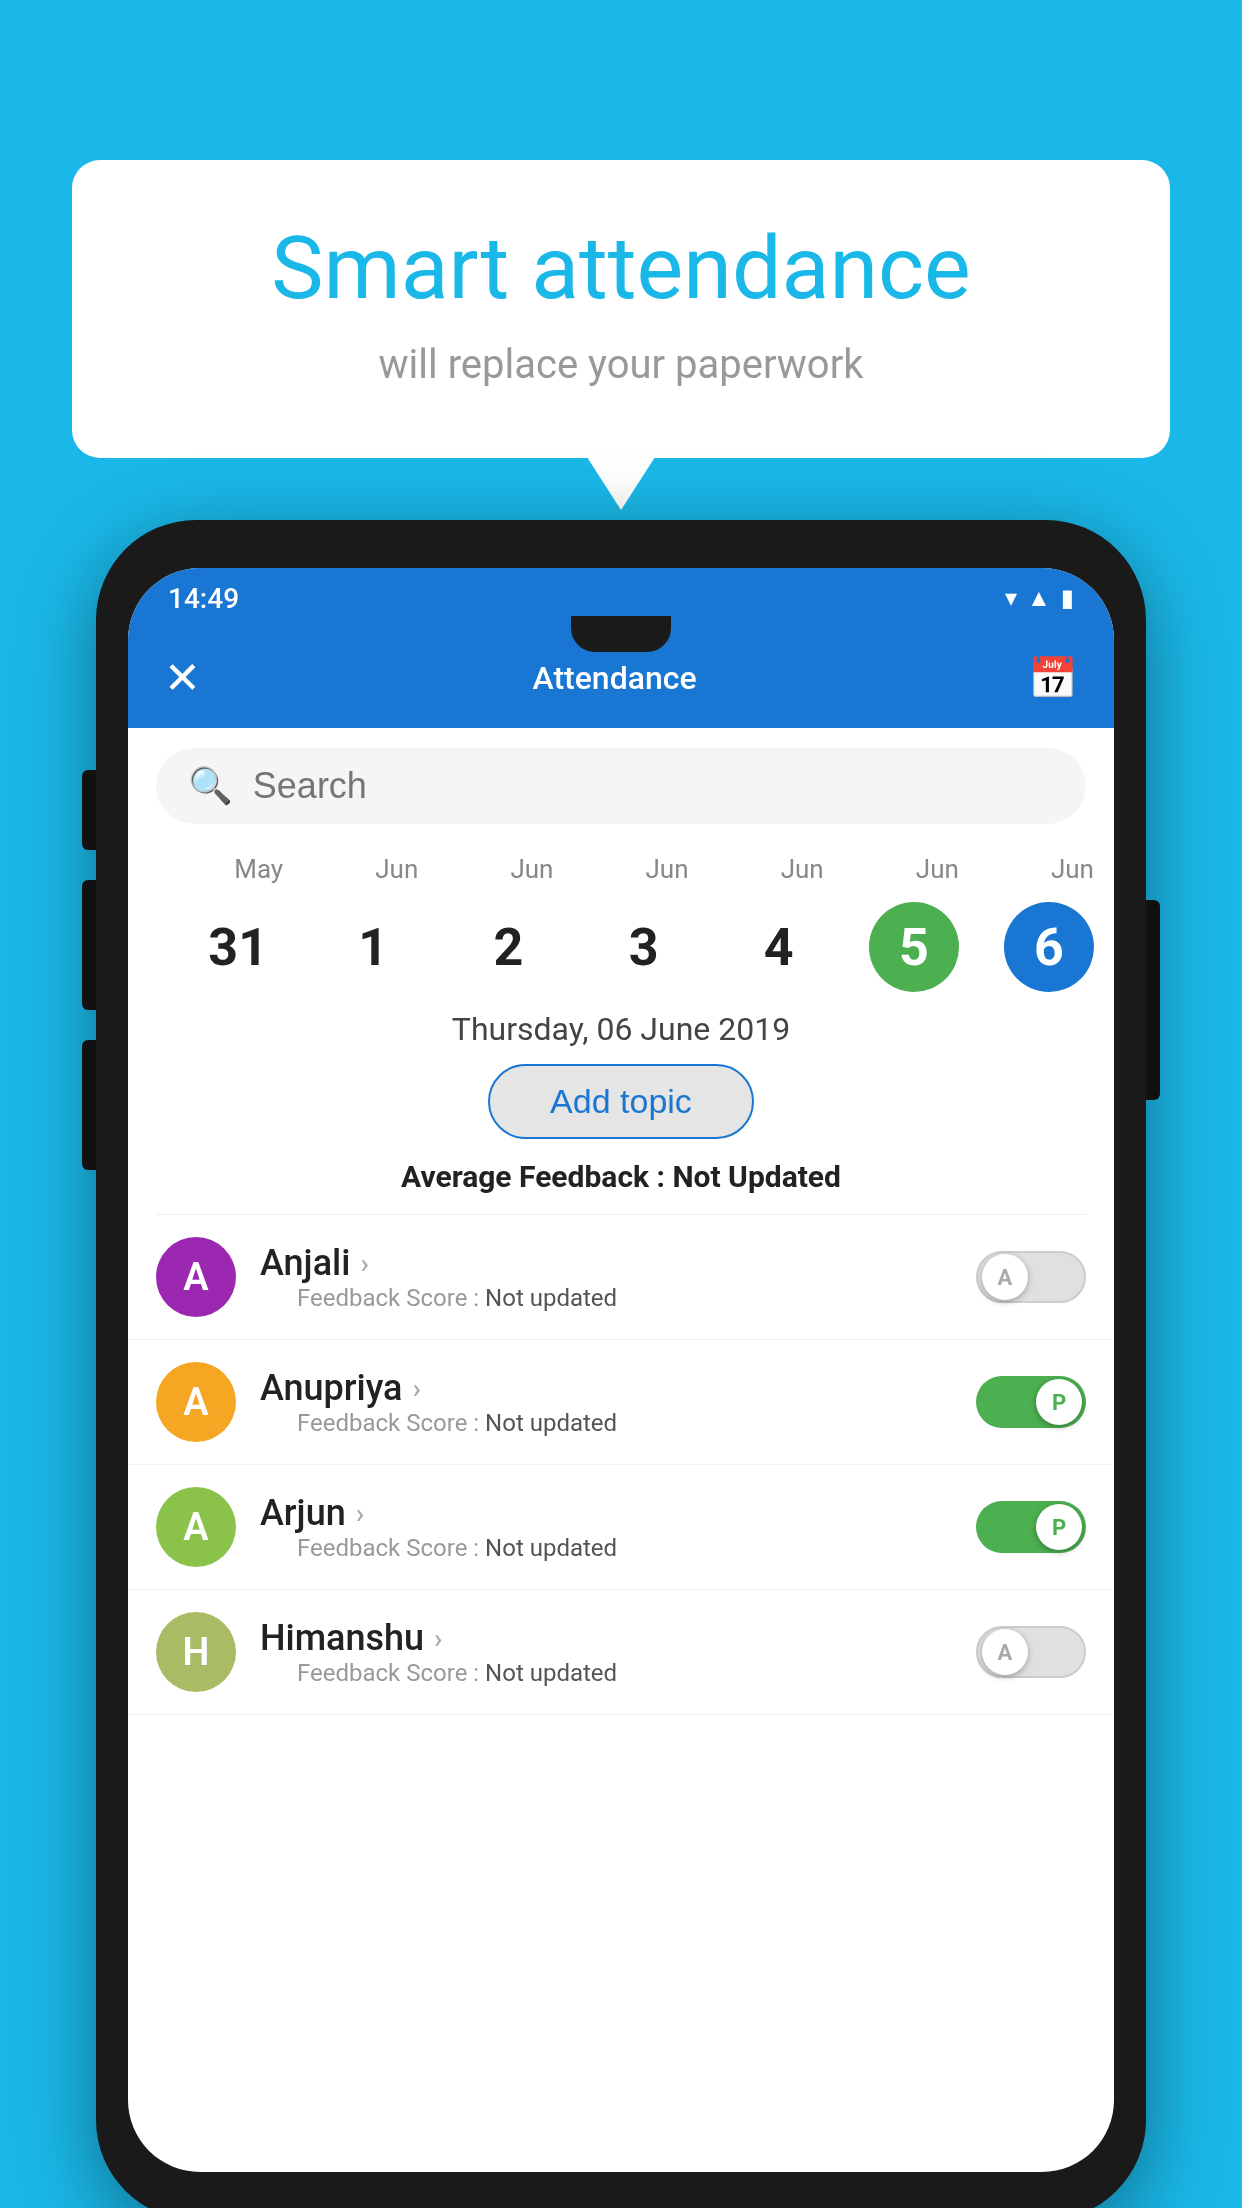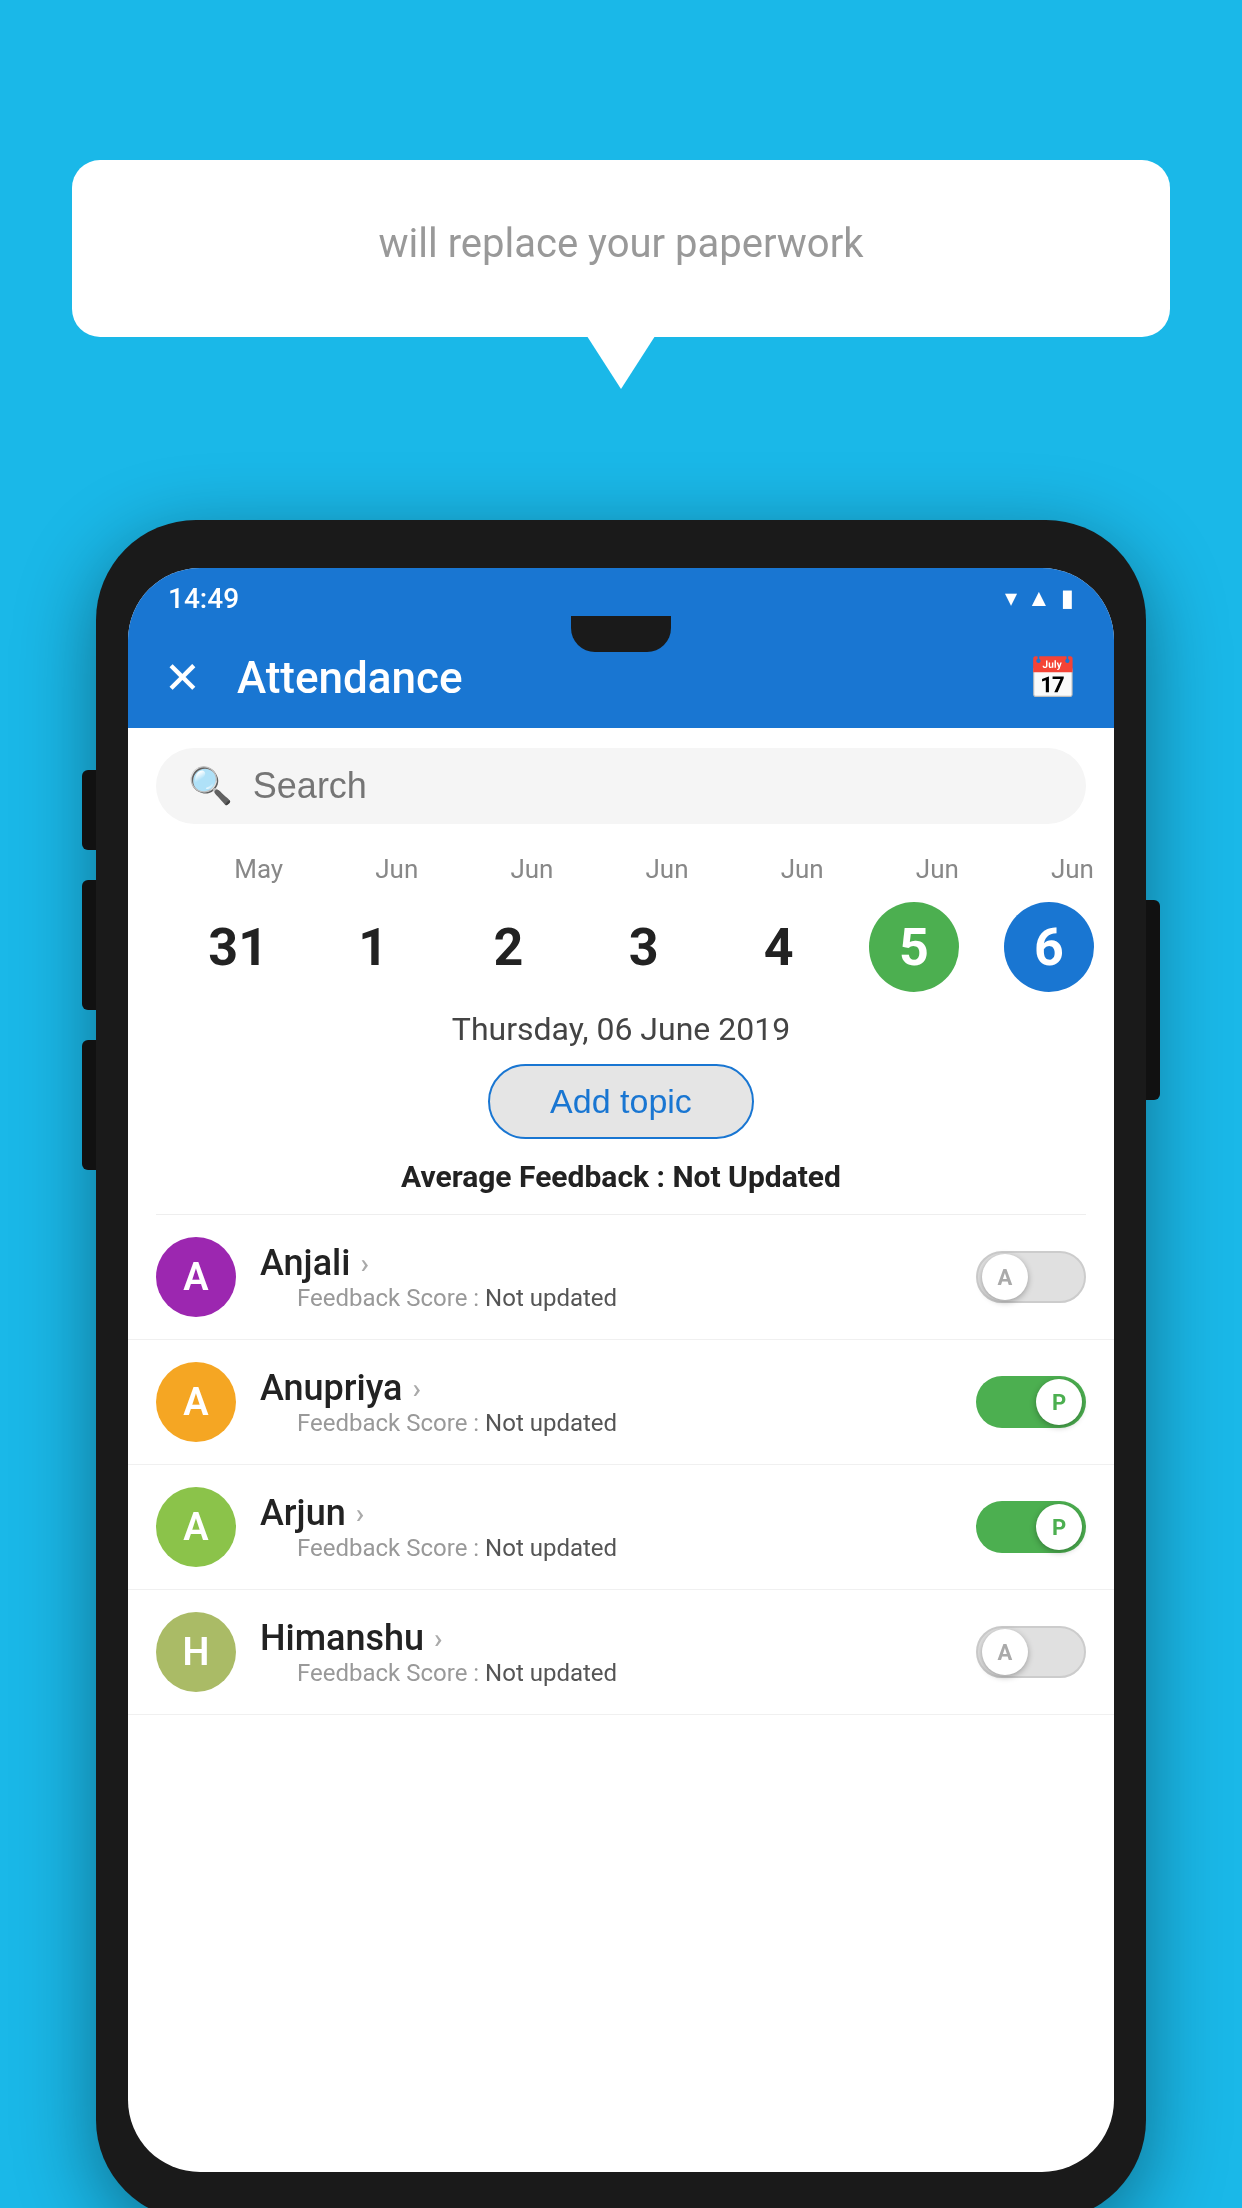--- a/index.html
+++ b/index.html
@@ -134,23 +134,24 @@
 
     .app-bar .close-btn {
       color: white;
       font-size: 44px;
       font-weight: 300;
       cursor: pointer;
     }
 
     .app-bar .title {
       color: white;
-      font-size: 44px;
+      font-size: 32px;
       font-weight: 500;
       flex: 1;
+      text-align: center;
     }
 
     .app-bar .calendar-btn {
       color: white;
       font-size: 40px;
     }
 
     
     .search-bar {
       background: #f5f5f5;
@@ -397,20 +398,21 @@
       width: 14px;
       height: 200px;
       background: #111;
       border-radius: 0 6px 6px 0;
     }
   </style>
 </head>
 <body>
 
 <div class="speech-bubble">
+  <div class="headline">Smart attendance</div>
   <div class="subtext">will replace your paperwork</div>
 </div>
 
 <div class="phone-wrapper">
   <div class="phone-frame">
 
     <div class="side-btn-left"></div>
     <div class="side-btn-left2"></div>
     <div class="side-btn-left3"></div>
     <div class="side-btn-right"></div>

